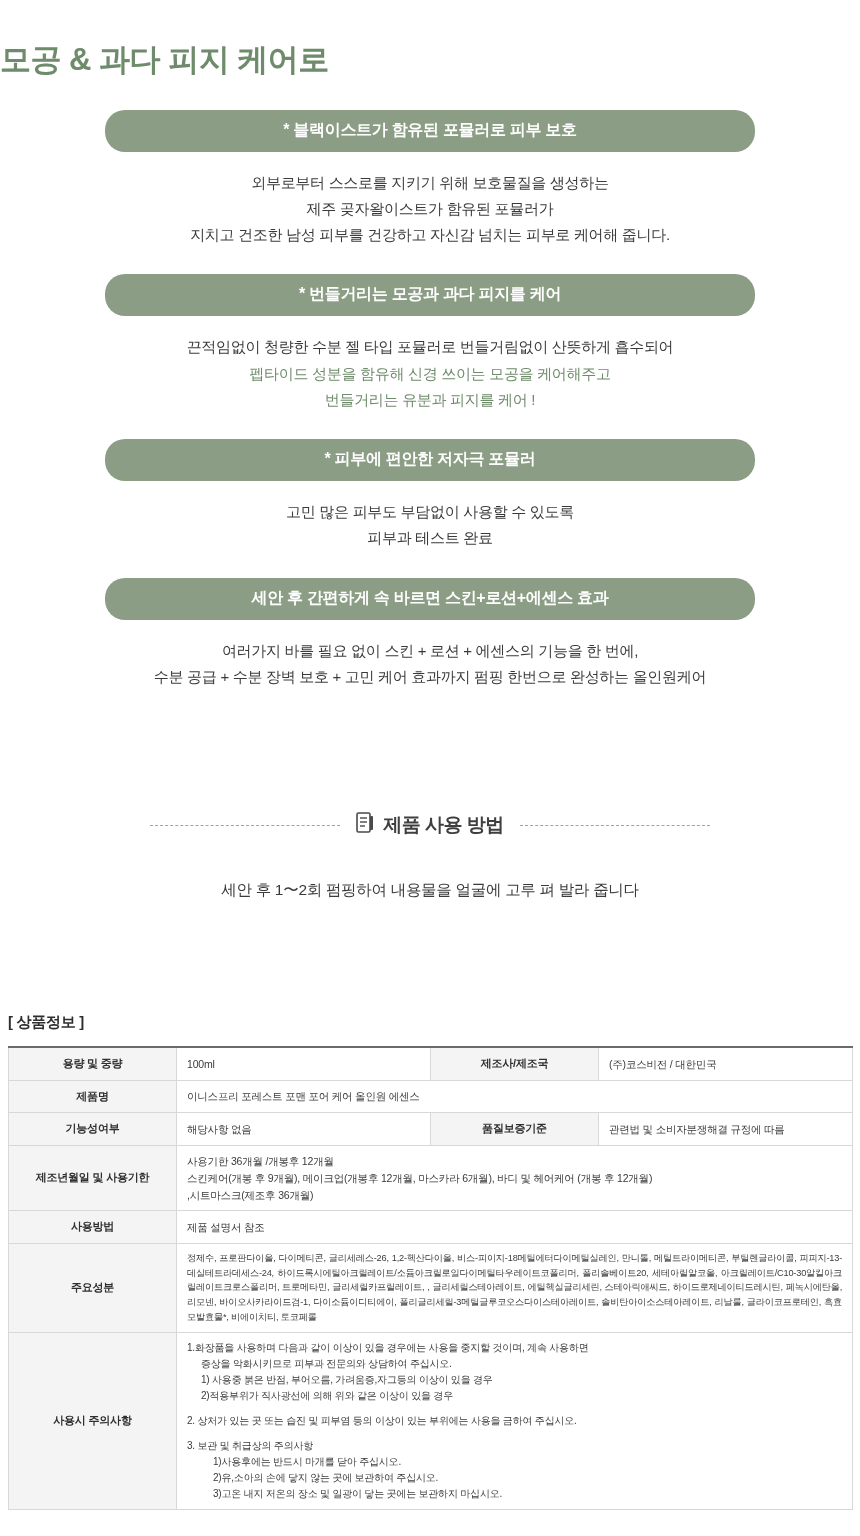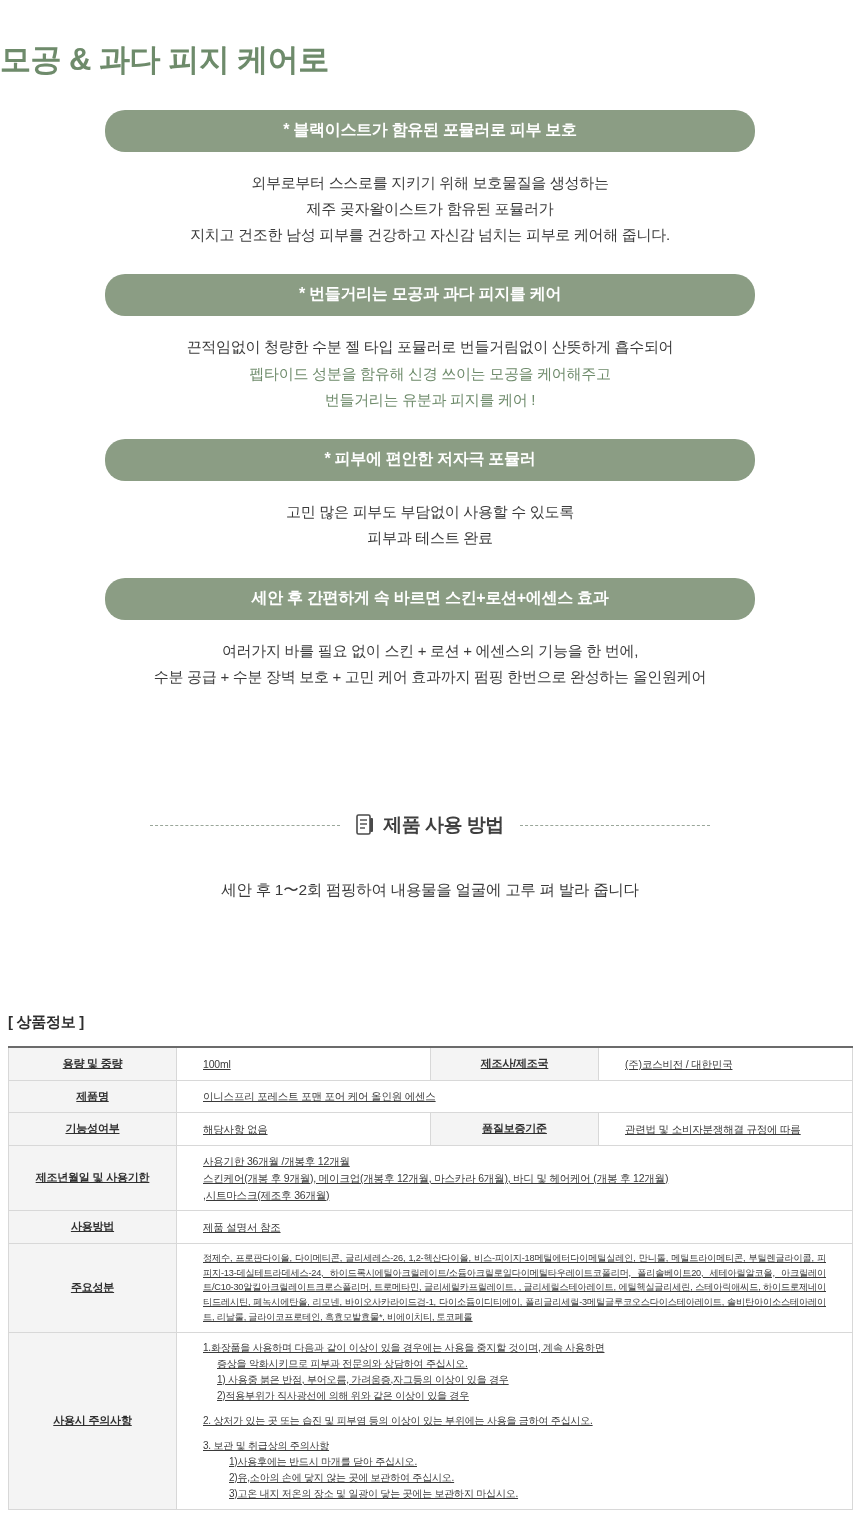--- a/index.html
+++ b/index.html
@@ -77,21 +77,21 @@
     gap: 16px;
     margin-top: 10px;
   }
   .dash-left, .dash-right {
     width: 190px;
     border-top: 1px dashed #9aa79a;
     height: 0;
   }
   .usage-title-wrap {
     display: flex;
-    align-items: center;
+    align-items: flex-start;
     gap: 9px;
   }
   .usage-icon {
     width: 18px; height: 22px;
     display: inline-block;
     position: relative;
   }
   .usage-title {
     font-size: 19px;
     font-weight: bold;
@@ -117,25 +117,24 @@
   table.info {
     width: 844px;
     margin: 0 auto 0 8px;
     border-collapse: collapse;
     table-layout: fixed;
     font-size: 10.5px;
     color: #3a3a3a;
   }
   table.info td {
     border: 1px solid #d8d8d8;
-    padding: 7px 26px;
+    padding: 7px 10px;
     vertical-align: middle;
     line-height: 1.6;
     letter-spacing: -0.2px;
-    text-decoration: underline;
   }
   table.info tr:first-child td { border-top: 2px solid #6b6b6b; }
   td.th {
     background: #f4f4f4;
     text-align: center;
     font-weight: bold;
     color: #2f2f2f;
     font-size: 11px;
   }
   td.val { background: #ffffff; }

